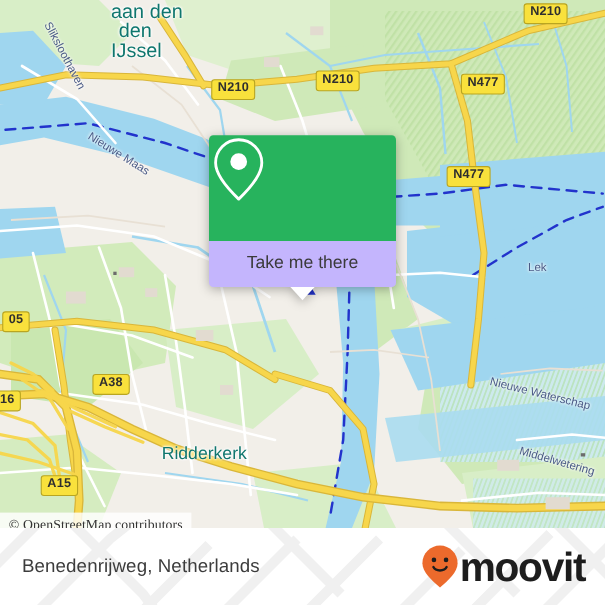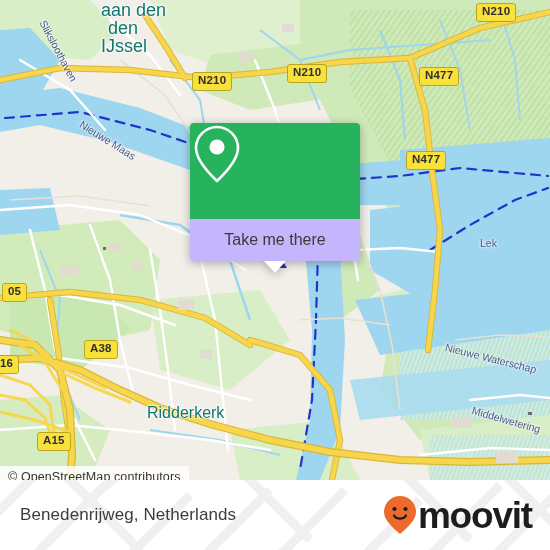--- a/index.html
+++ b/index.html
@@ -17,21 +17,21 @@
   }
   .map svg{position:absolute;left:0;top:0;}
 
   
   .attrib{
     position:absolute;left:0;top:466px;height:22px;
     display:flex;align-items:center;
     padding:0 8px;
     background:rgba(255,255,255,.82);
     font-size:12.5px;color:#333;letter-spacing:.1px;
-    white-space:nowrap;z-index:40;
+    white-space:nowrap;z-index:40;font-family:Liberation Serif, serif;
   }
 
   
   .footer{
     position:absolute;left:0;top:480px;width:550px;height:70px;
     background:#7dd3fc;overflow:hidden;
   }
   .footer-watermark{position:absolute;left:0;top:0;width:550px;height:70px;opacity:1;}
   .footer-addr{
     position:absolute;left:20px;top:0;height:70px;

